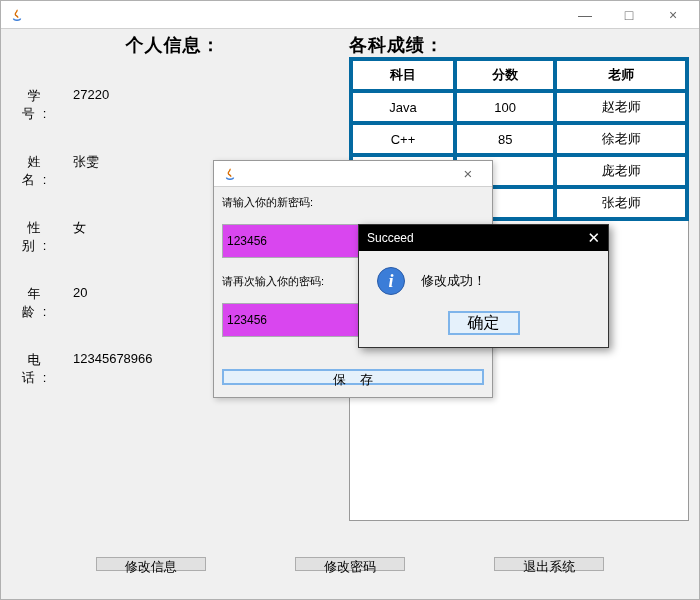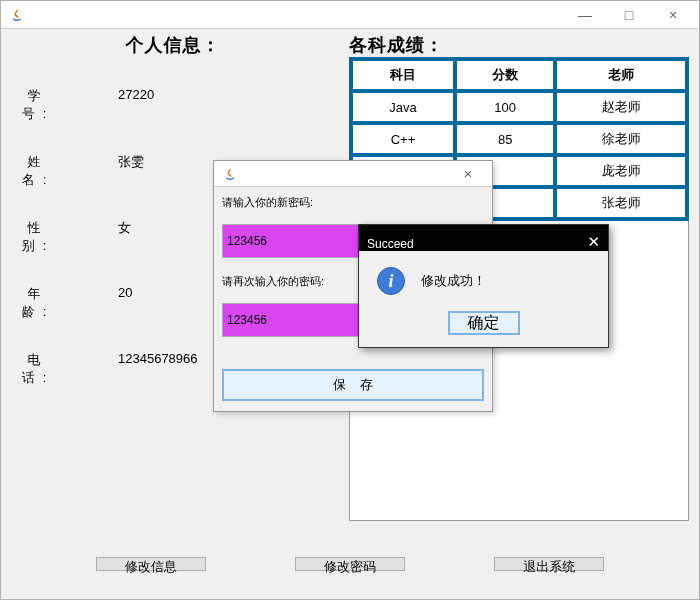--- a/index.html
+++ b/index.html
@@ -63,21 +63,20 @@
       width: 340px;
       text-align: center;
     }
     .personal-info .section-title {
       margin-bottom: 30px;
     }
     .info-row {
       display: flex;
       margin-bottom: 30px;
       font-size: 13px;
-      gap: 45px;
     }
     .info-label {
       width: 70px;
       letter-spacing: 8px;
     }
     .grades {
       position: absolute;
       left: 348px;
       top: 4px;
       width: 340px;
@@ -158,21 +157,21 @@
       width: 100%;
       height: 28px;
       border: 1px solid #abadb3;
       padding: 16px 4px;
       font-size: 12px;
       background: #d946ef;
       margin-bottom: 16px;
     }
     .pwd-save {
       width: 100%;
-      height: 32px;
+      height: 16px;
       background: #e5f1fb;
       border: 2px solid #7eb4ea;
       font-size: 13px;
       cursor: pointer;
       letter-spacing: 14px;
       text-indent: 14px;
       margin-top: 16px;
     }
     
     .succeed-dialog {
@@ -182,21 +181,21 @@
       width: 251px;
       background: #f0f0f0;
       border: 1px solid #333;
       box-shadow: 3px 3px 8px rgba(0,0,0,0.4);
     }
     .succeed-titlebar {
       height: 26px;
       background: #000;
       color: #fff;
       display: flex;
-      align-items: flex-end;
+      align-items: center;
       padding: 0 8px;
       font-size: 12px;
     }
     .succeed-close {
       margin-left: auto;
       color: #fff;
       font-size: 15px;
       font-family: Arial;
     }
     .succeed-body {

